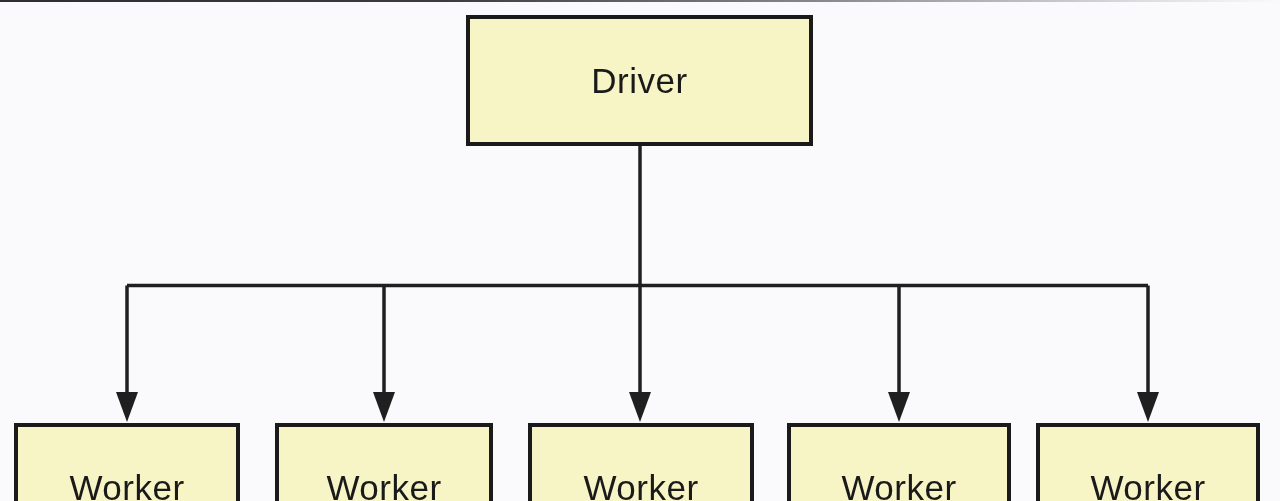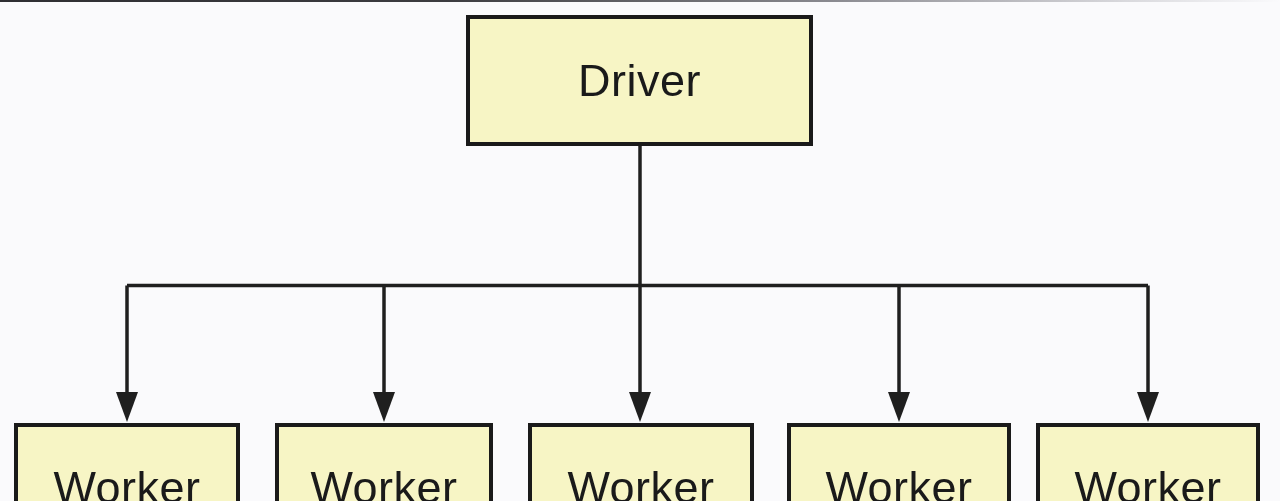--- a/index.html
+++ b/index.html
@@ -45,21 +45,21 @@
   }
   .node {
     position: absolute;
     box-sizing: border-box;
     background: var(--node-fill, #f7f5c5);
     border: 4px solid var(--node-border, #1a1a1a);
     display: flex;
     align-items: center;
     justify-content: center;
     color: var(--text, #1a1a1a);
-    font-size: 45px;
+    font-size: 35px;
     letter-spacing: 0.5px;
   }
   .driver {
     left: 466px; top: 15px;
     width: 347px; height: 131px;
   }
   .worker {
     top: 423px;
     height: 130px; 
   }

